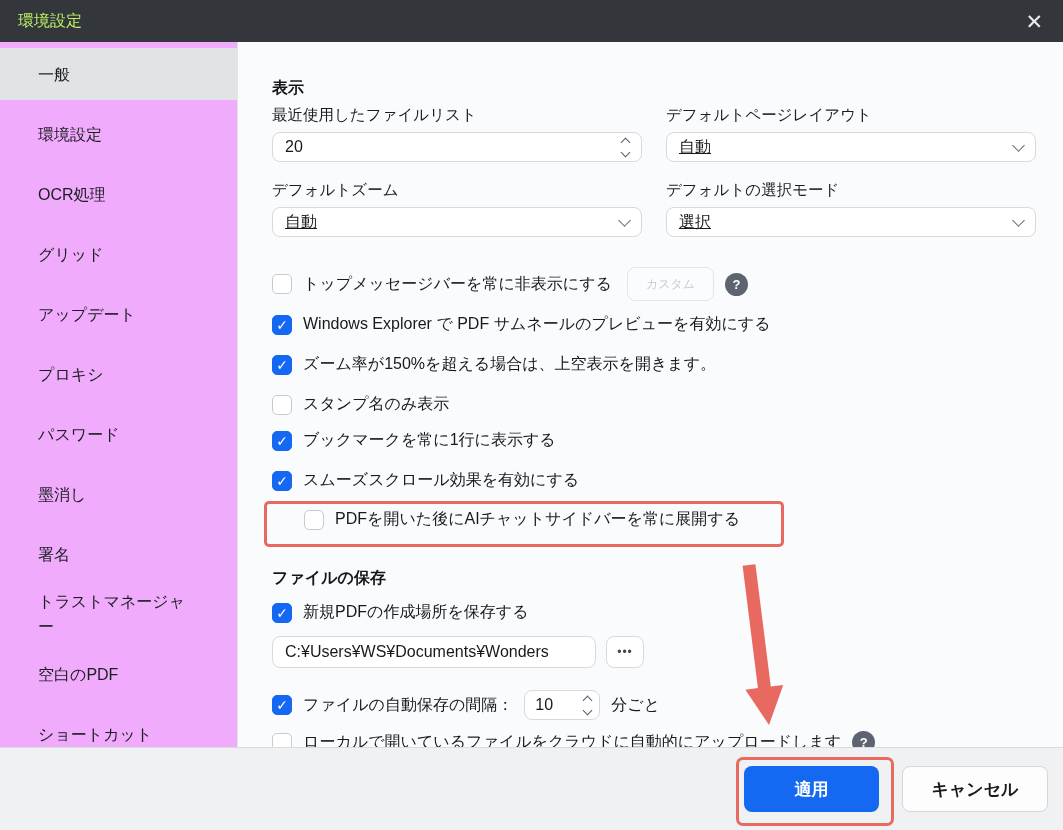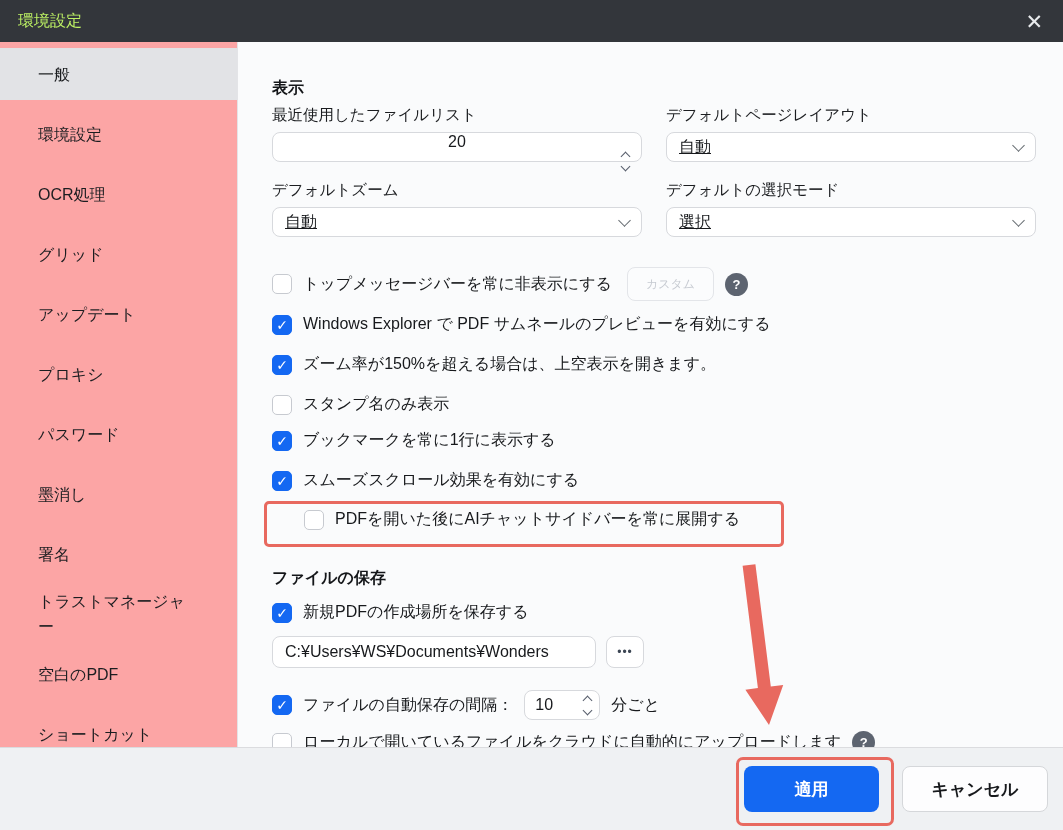--- a/index.html
+++ b/index.html
@@ -5,21 +5,21 @@
   html,body{margin:0;padding:0;background:#dfe1e4;font-family:"Liberation Sans","DejaVu Sans",sans-serif;}
   #dialog{position:relative;width:1063px;height:830px;background:#fafbfc;overflow:hidden;
           -webkit-font-smoothing:antialiased;color:#17191c;}
   
   .titlebar{position:absolute;left:0;top:0;width:1063px;height:42px;background:#33363b;
             display:flex;align-items:center;justify-content:space-between;box-sizing:border-box;
             padding:0 14px 0 18px;}
   .title{color:#bef264;font-size:16px;}
   .close-btn{color:#e9ebed;font-size:21px;line-height:1;cursor:default;padding:2px 6px;}
   
-  .sidebar{position:absolute;left:0;top:42px;width:238px;height:705px;background:#fca5a5;
+  .sidebar{position:absolute;left:0;top:42px;width:238px;height:705px;background:#f0abfc;
            border-right:1px solid #e3e4e7;box-sizing:border-box;padding-top:6px;overflow:hidden;}
   .side-item{height:52px;margin-bottom:8px;display:flex;align-items:center;
              padding-left:38px;padding-right:45px;font-size:16px;line-height:25px;
              word-break:break-all;color:#1b1d20;cursor:default;}
   .side-item.selected{background:#e2e3e6;}
   
   .content{position:absolute;left:238px;top:42px;width:825px;height:705px;overflow:hidden;background:#fafbfc;}
   .abs{position:absolute;}
   .sec-heading{font-size:16px;font-weight:bold;color:#141619;}
   .fld-label{font-size:15.5px;color:#1b1d20;}
@@ -108,21 +108,21 @@
       </div>
   </div>
 
   <div class="content">
 
     <div class="abs sec-heading" style="left:34px;top:36px;">表示</div>
 
     <div class="abs fld-label" style="left:34px;top:63px;">最近使用したファイルリスト</div>
     <div class="abs fld-label" style="left:428px;top:63px;">デフォルトページレイアウト</div>
 
-    <div class="abs input" style="left:34px;top:90px;width:370px;flex-direction:column;">
+    <div class="abs input" style="left:34px;top:90px;width:370px;">
       <span>20</span>
       <span class="spin">
           <i class="chev up"></i>
           <i class="chev dn"></i>
         </span>
     </div>
     <div class="abs select" style="left:428px;top:90px;width:370px;">
       <span>自動</span>
       <i class="chev down"></i>
     </div>

